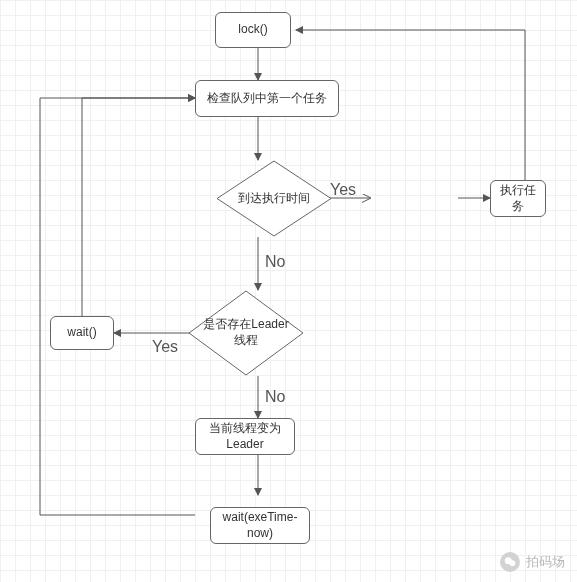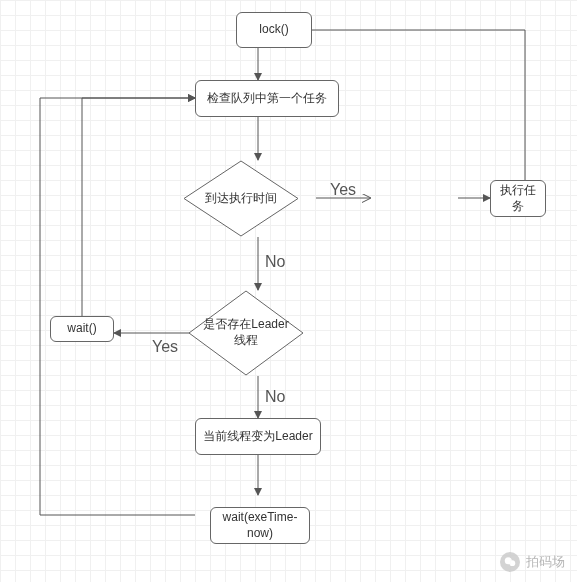--- a/index.html
+++ b/index.html
@@ -109,52 +109,52 @@
 
     <path d="M82 316 L82 98 L195 98" stroke="#555" fill="none" marker-end="url(#arr)"></path>
 
     <path d="M258 376 L258 418" stroke="#555" fill="none" marker-end="url(#arr)"></path>
 
     <path d="M258 455 L258 495" stroke="#555" fill="none" marker-end="url(#arr)"></path>
 
     <path d="M195 515 L40 515 L40 98 L195 98" stroke="#555" fill="none" marker-end="url(#arr)"></path>
   </svg>
 
-  <div class="node" style="left:236px; top:12px; width:76px; height:36px;">
+  <div class="node" style="left:215px; top:12px; width:76px; height:36px;">
     <span>lock()</span>
   </div>
 
   <div class="node" style="left:195px; top:80px; width:144px; height:37px;">
     <span>检查队列中第一个任务</span>
   </div>
 
-  <div class="diamond" style="left:183px; top:160px; width:116px; height:77px;align-items:center;">
+  <div class="diamond" style="left:216px; top:160px; width:116px; height:77px;align-items:center;">
     <svg viewBox="0 0 116 77" width="116" height="77">
       <polygon points="58,1 115,38.5 58,76 1,38.5" fill="#fff" stroke="#666"></polygon>
     </svg>
     <div class="label">到达执行时间</div>
   </div>
 
 
   <div class="node" style="left:490px; top:180px; width:56px; height:37px;justify-content:flex-end;">
     <span>执行任务</span>
   </div>
 
   <div class="diamond" style="left:188px; top:290px; width:116px; height:86px;">
     <svg viewBox="0 0 116 86" width="116" height="86">
       <polygon points="58,1 115,43 58,85 1,43" fill="#fff" stroke="#666"></polygon>
     </svg>
     <div class="label">是否存在Leader线程</div>
   </div>
 
-  <div class="node" style="left:50px; top:316px; width:64px; height:26px;">
+  <div class="node" style="left:50px; top:316px; width:64px; height:34px;">
     <span>wait()</span>
   </div>
 
-  <div class="node" style="left:195px; top:418px; width:126px; height:37px;">
+  <div class="node" style="left:195px; top:418px; width:100px; height:37px;">
     <span>当前线程变为Leader</span>
   </div>
 
   <div class="node" style="left:210px; top:495px; width:100px; height:37px;margin-top:12px;">
     <span>wait(exeTime-now)</span>
   </div>
 
   <div class="edge-label" style="left:330px; top:181px;">Yes</div>
   <div class="edge-label" style="left:265px; top:253px;">No</div>
   <div class="edge-label" style="left:152px; top:338px;">Yes</div>

